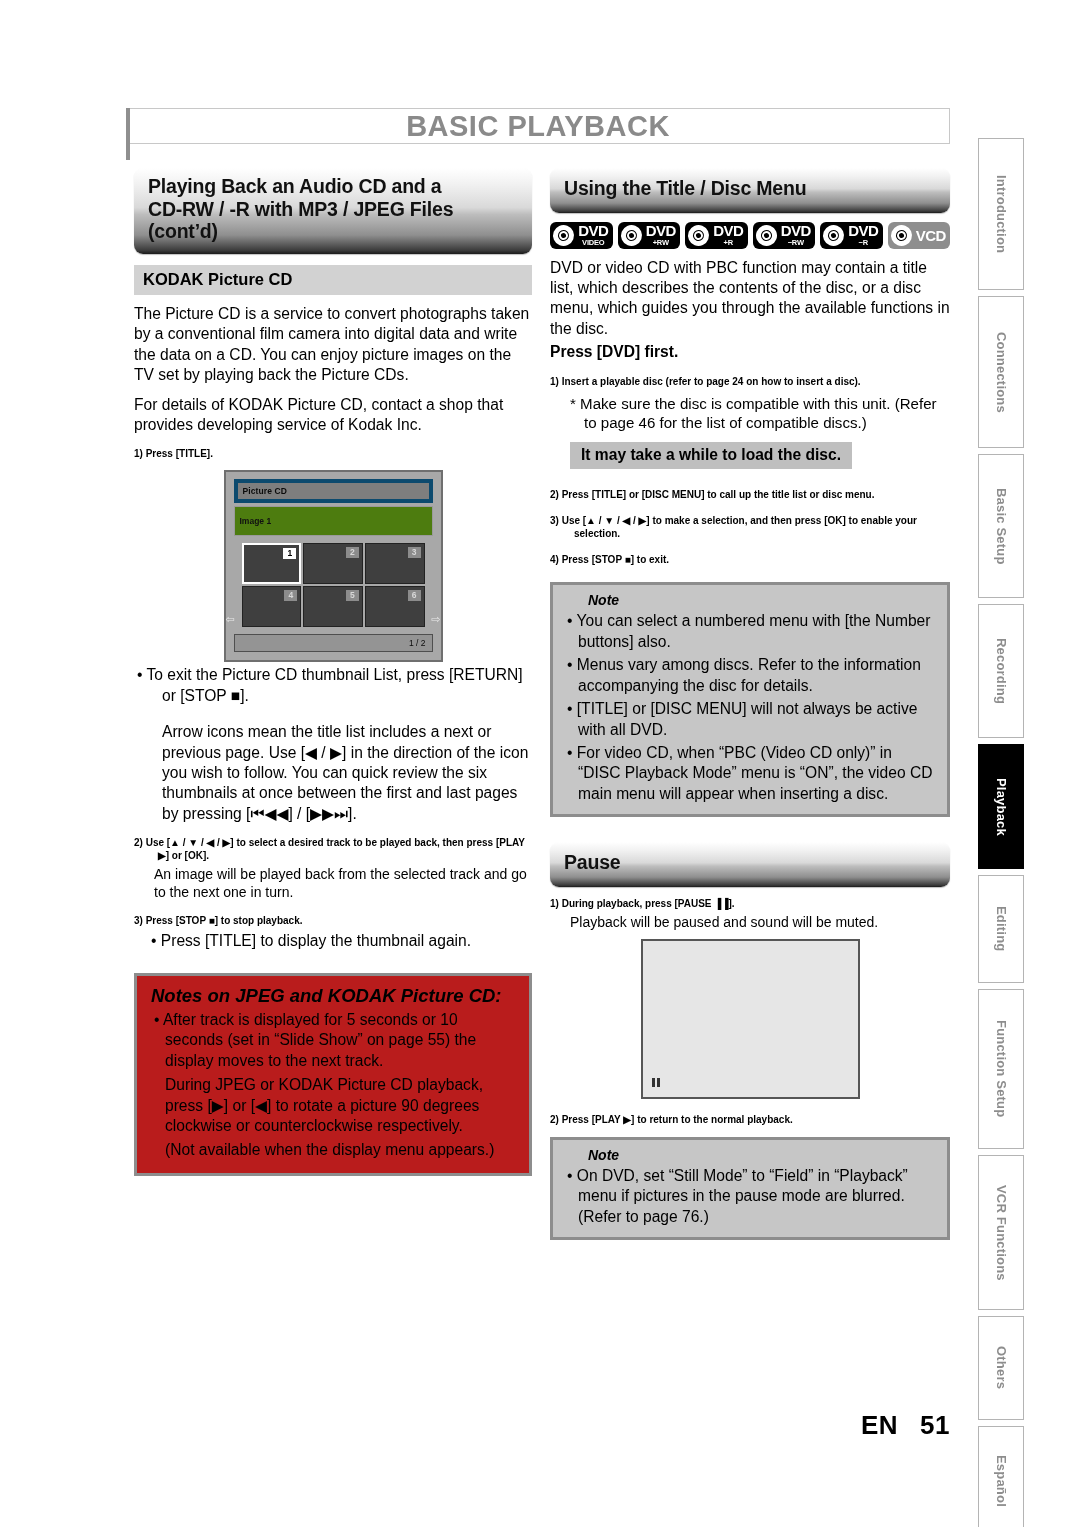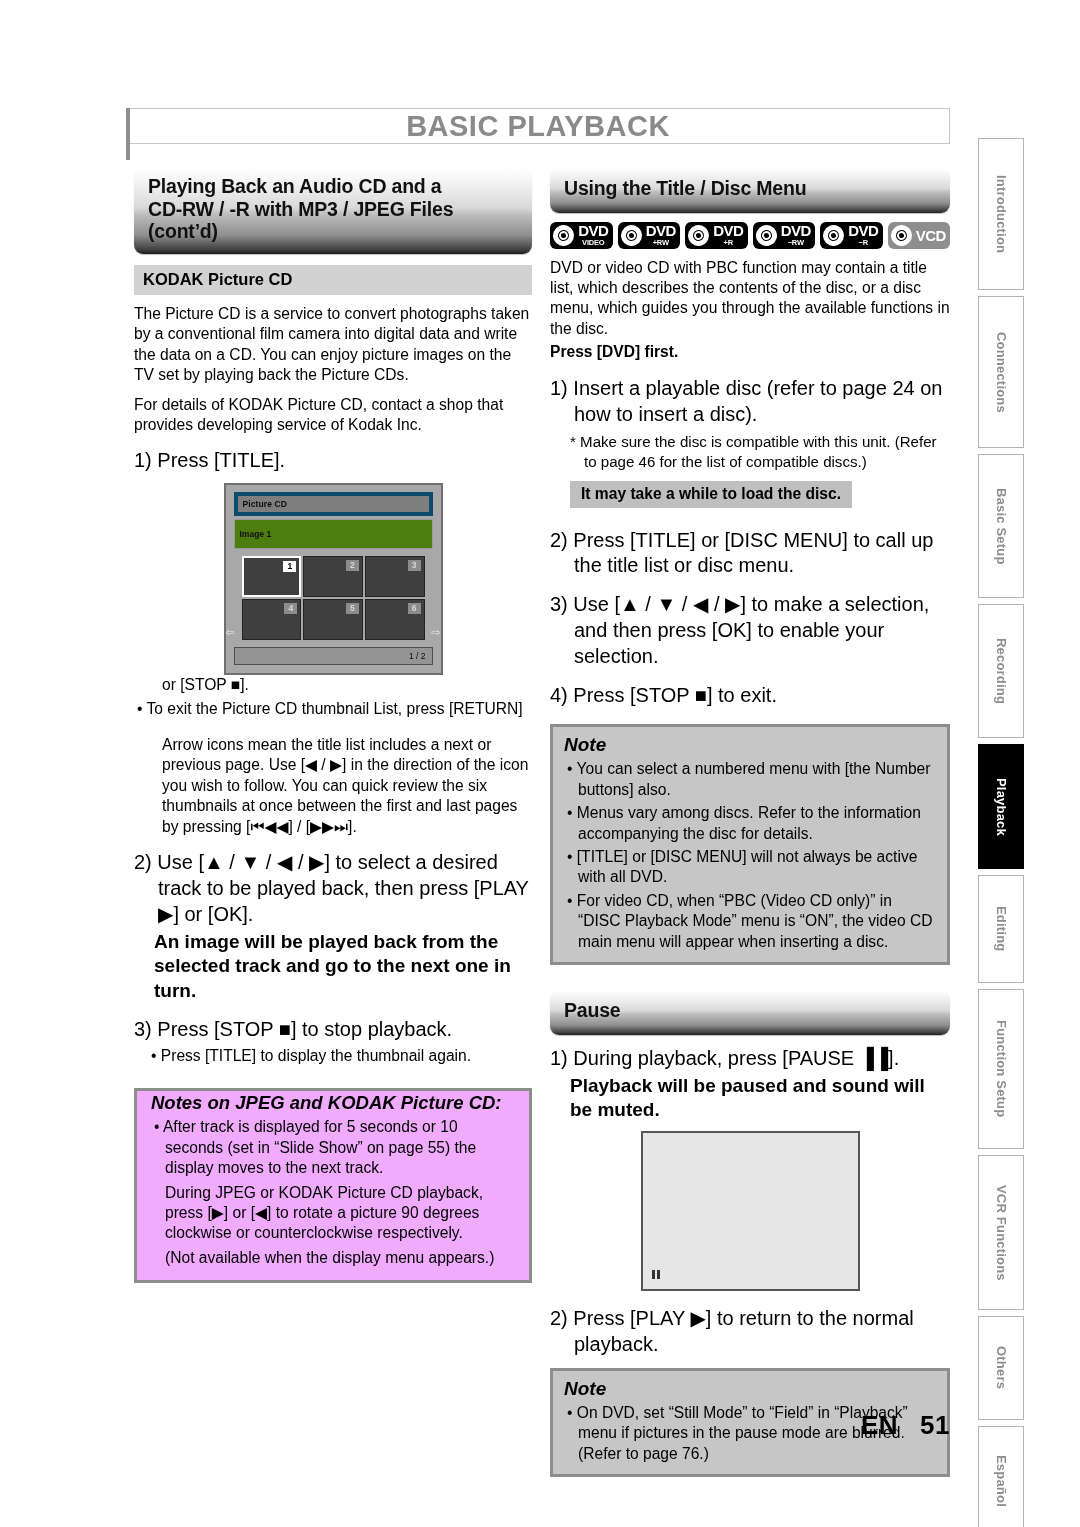--- a/index.html
+++ b/index.html
@@ -60,28 +60,27 @@
   
   .p {
     font-size:15.6px; line-height:1.31; margin-top:9px;
     text-align:left;
   }
   .p.tight { margin-top:3px; }
   .b { font-weight:bold; }
 
   
   .step {
-    font-size:20px; font-weight:normal; line-height:1.29;
+    font-size:10px; font-weight:bold; line-height:1.29;
     margin-top:13px;
     padding-left:24px; text-indent:-24px;
   }
   .sub {
-    font-size:19px; line-height:1.31; margin-top:2px;
+    font-size:14px; line-height:1.31; margin-top:2px;
     padding-left:0;
-    font-weight:bold;
   }
   .bullet {
     font-size:15.6px; line-height:1.31; margin-top:3px;
     padding-left:14px; text-indent:-11px;
   }
   .bullet.indent2 { padding-left:28px; text-indent:-11px; }
   .star {
     font-size:15.1px; line-height:1.3; margin-top:5px;
     padding-left:34px; text-indent:-14px;
   }
@@ -97,29 +96,30 @@
   }
 
   
   .notebox {
     border:3px solid #8d8d8d;
     background:#c6c6c6;
     padding:7px 11px 10px 11px;
     margin-top:16px;
   }
   .notebox .nt {
-    font-size:19px; font-weight:bold; font-style:italic;
+    font-size:14px; font-weight:bold; font-style:italic;
     margin-bottom:2px;
+    margin-left:24px;
   }
   .notebox .bullet { margin-top:3px; }
 
   .greybox {
     border:3px solid #8d8d8d;
-    background:#f0abfc;
-    padding:1px 13px 12px 14px;
+    background:#b91c1c;
+    padding:9px 13px 12px 14px;
     margin-top:22px;
   }
   .greybox .gt {
     font-size:18.5px; font-weight:bold; font-style:italic;
     margin-bottom:3px;
   }
   .greybox .p { margin-top:4px; }
 
   
   .badges { display:flex; gap:5px; margin-top:9px;align-items:center; }
@@ -288,22 +288,22 @@
         </div>
         <div class="thumb">
           <span class="num">6</span>
         </div>
         <div class="dg-arrow l">⇦</div>
         <div class="dg-arrow r">⇨</div>
       </div>
       <div class="dg-foot">1 / 2</div>
     </div>
 
+    <div class="bullet">• To exit the Picture CD thumbnail List, press [RETURN]</div>
     <div class="bullet indent2" style="text-indent:0;margin-top:0;">or [STOP ■].</div>
-    <div class="bullet">• To exit the Picture CD thumbnail List, press [RETURN]</div>
     <div class="bullet indent2" style="text-indent:0;margin-top:16px;">Arrow icons mean the title list includes a next or previous page. Use [◀ / ▶] in the direction of the icon you wish to follow. You can quick review the six thumbnails at once between the first and last pages by pressing [⏮◀◀] / [▶▶⏭].</div>
 
     <div class="step">2) Use [▲ / ▼ / ◀ / ▶] to select a desired track to be played back, then press [PLAY ▶] or [OK].</div>
     <div class="sub contd">An image will be played back from the selected track and go to the next one in turn.</div>
 
     <div class="step">3) Press [STOP ■] to stop playback.</div>
     <div class="bullet indent2">• Press [TITLE] to display the thumbnail again.</div>
 
     <div class="greybox">
       <div class="gt">Notes on JPEG and KODAK Picture CD:</div>

